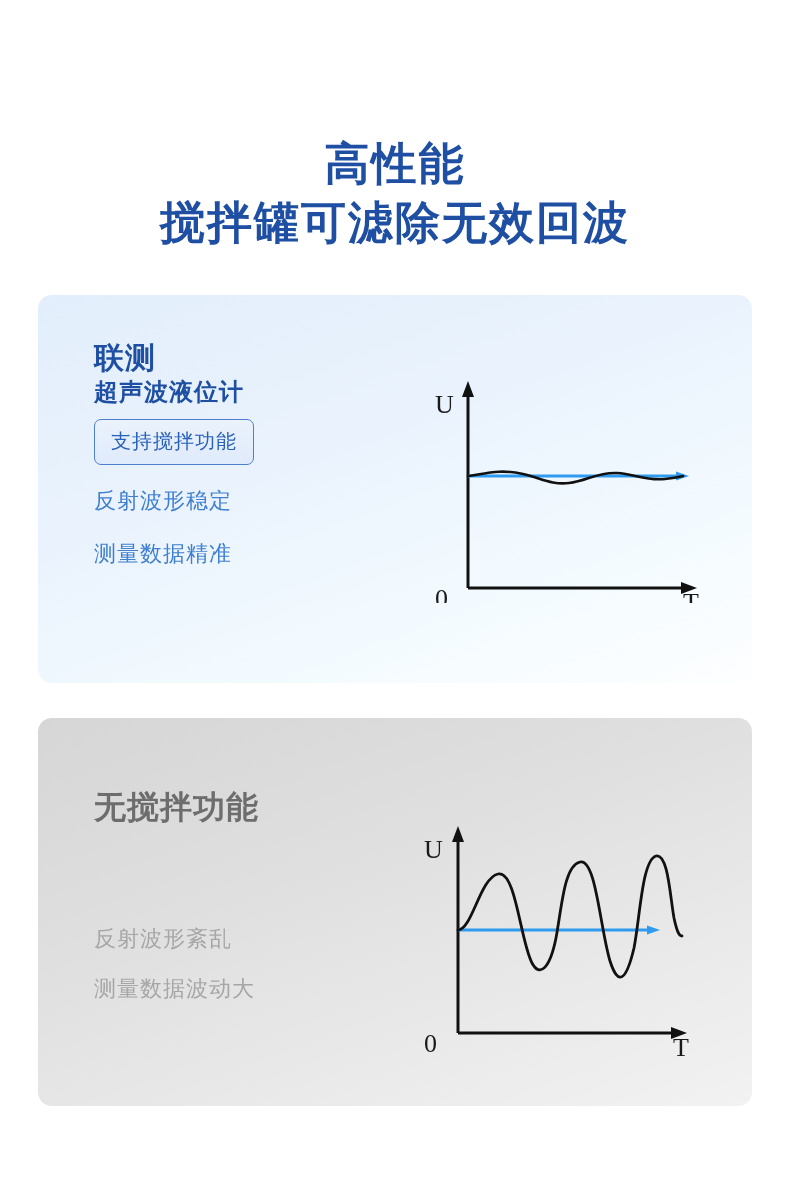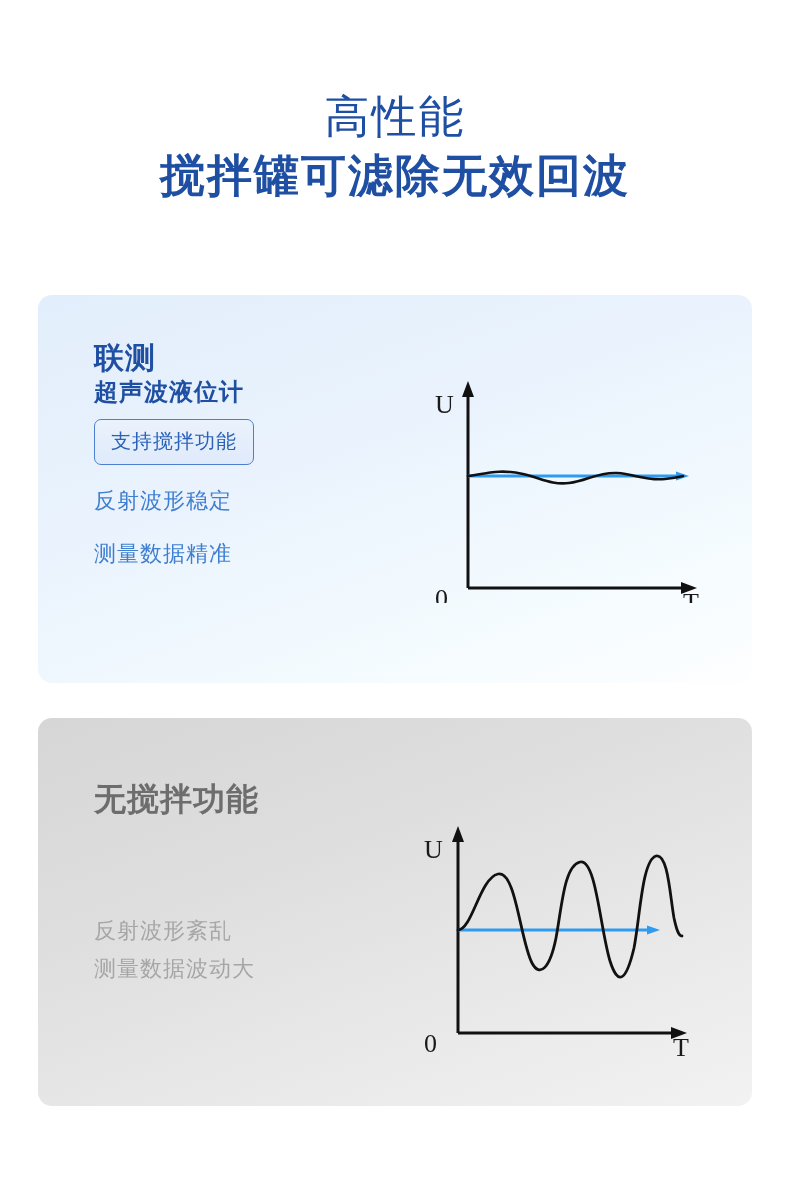--- a/index.html
+++ b/index.html
@@ -20,24 +20,25 @@
     box-sizing: border-box;
   }
 
   
   .header {
     padding-top: 88px;
     text-align: center;
   }
   .header .line1 {
     font-size: 45px;
-    font-weight: normal;
+    font-weight: bold;
     color: #1e4fa3;
     letter-spacing: 2px;
     line-height: 1.28;
+    margin-top: 47px;
   }
   .header .line2 {
     font-size: 45px;
     font-weight: bold;
     color: #1e4fa3;
     letter-spacing: 2px;
     line-height: 1.32;
   }
 
   
@@ -162,24 +163,24 @@
 
         <text class="axis-label" x="52" y="40">U</text>
         <text class="axis-label" x="52" y="234">0</text>
         <text class="axis-label" x="300" y="238">T</text>
       </svg>
     </div>
   </div>
 
   <div class="card card-gray">
 
-    <div class="card-text" style="top:60px;">
+    <div class="card-text" style="top:68px;">
       <p class="gray-title">无搅拌功能</p>
       <div class="gray-subline">反射波形紊乱</div>
-      <div class="gray-subline" style="margin-top:4px;">测量数据波动大</div>
+      <div class="gray-subline" style="margin-top:16px;">测量数据波动大</div>
     </div>
 
     <div class="graph" style="left:330px; top:100px;">
       <svg width="360" height="240" viewBox="0 0 360 240" xmlns="http://www.w3.org/2000/svg">
 
         <line x1="90" y1="215" x2="90" y2="22" stroke="#111111" stroke-width="3"></line>
         <polygon points="90,8 84,24 96,24" fill="#111111"></polygon>
 
         <line x1="90" y1="215" x2="305" y2="215" stroke="#111111" stroke-width="3"></line>
         <polygon points="319,215 303,209 303,221" fill="#111111"></polygon>

